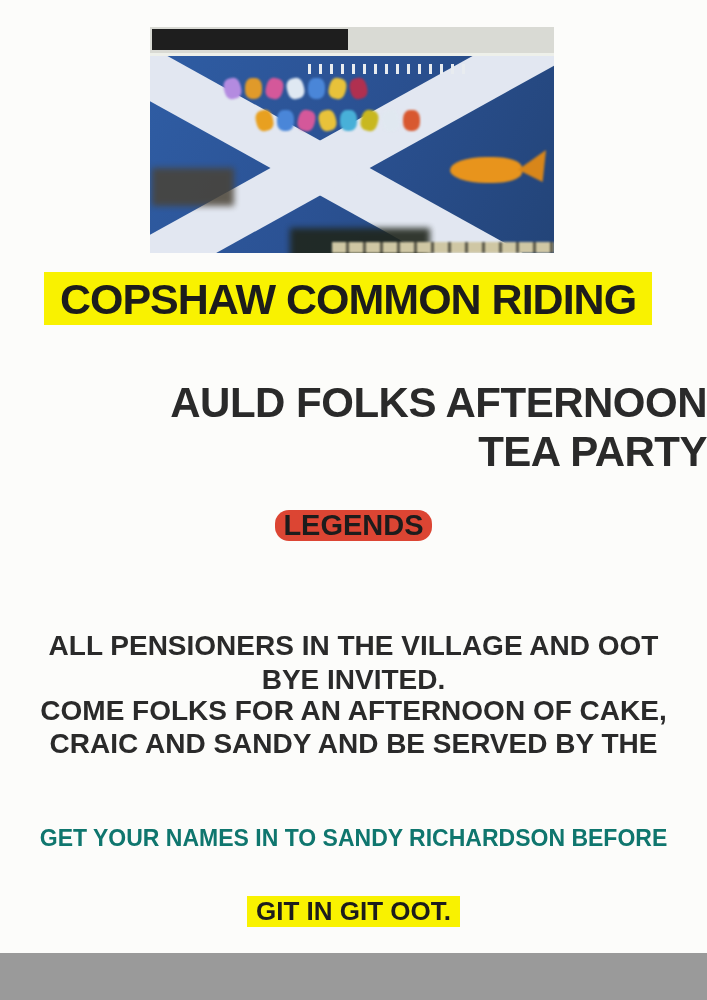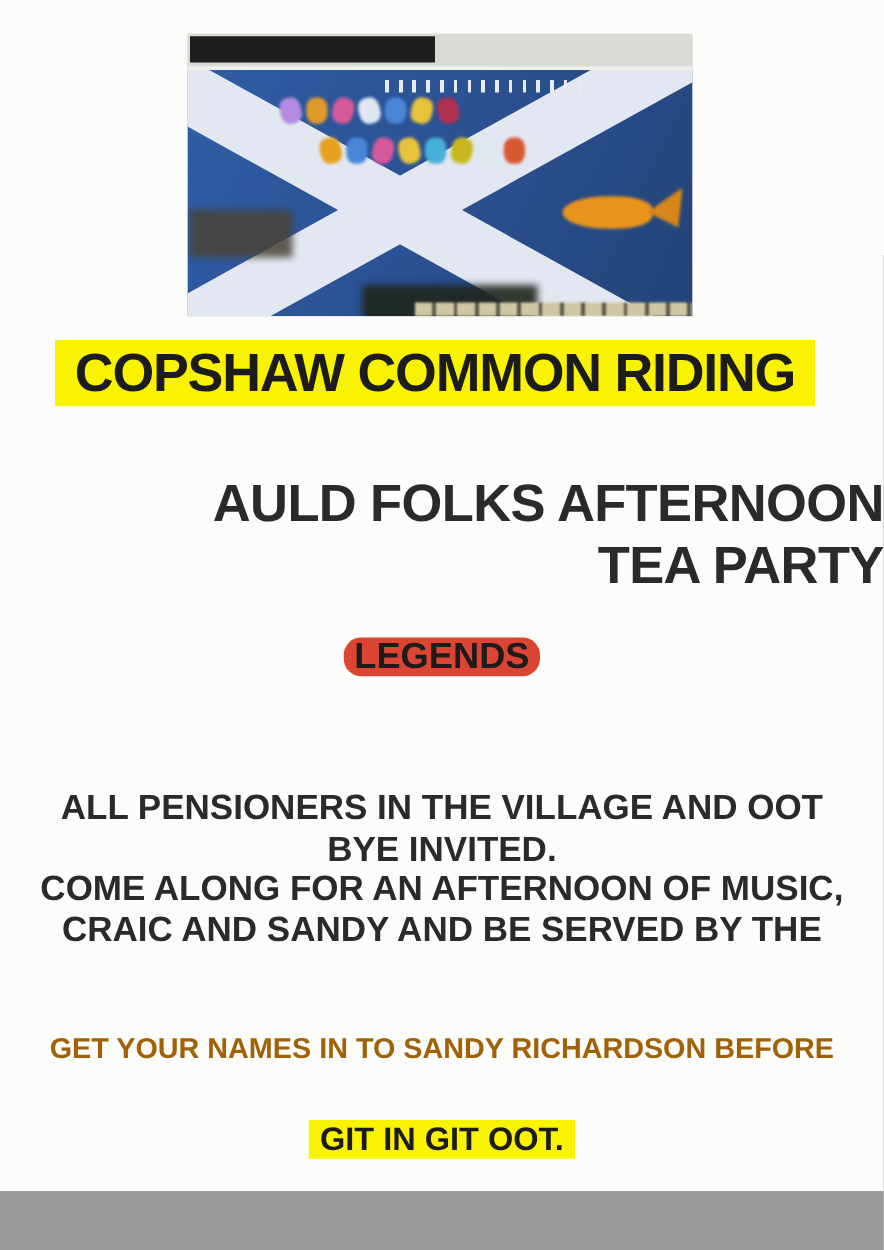--- a/index.html
+++ b/index.html
@@ -73,21 +73,21 @@
   .pensioners{
     position:absolute;left:0;top:604px;width:707px;text-align:center;
     font-weight:bold;font-size:28px;line-height:34px;color:#2a2a2a;margin-top:25px;
   }
   .come-along{
     position:absolute;left:0;top:694px;width:707px;text-align:center;
     font-weight:bold;font-size:28px;line-height:33px;color:#2a2a2a;
   }
   .names{
     position:absolute;left:0;top:824px;width:707px;text-align:center;
-    font-weight:bold;font-size:23px;line-height:28px;color:#a16207;
+    font-weight:bold;font-size:23px;line-height:28px;color:#0f766e;
   }
   .footer-line{
     position:absolute;left:0;top:896px;width:707px;text-align:center;
     font-weight:bold;font-size:26px;
   }
   .slogan{display:inline-block;padding:1px 9px;line-height:29px;color:#1c1c1c;}
   .nowrap{white-space:nowrap;}
 </style>
 </head>
 <body>
@@ -145,21 +145,21 @@
       <span class="venue" style="background: rgb(220, 69, 51);">LEGENDS</span>
     </div>
   </div>
 
   <div class="pensioners">
     <div class="nowrap">ALL PENSIONERS IN THE VILLAGE AND OOT</div>
     <div class="nowrap">BYE INVITED.</div>
   </div>
 
   <div class="come-along">
-    <div class="nowrap">COME ALONG FOR AN AFTERNOON OF MUSIC,</div>
+    <div class="nowrap">COME FOLKS FOR AN AFTERNOON OF CAKE,</div>
     <div class="nowrap">CRAIC AND SANDY AND BE SERVED BY THE</div>
   </div>
 
   <div class="names">
     <div class="nowrap">GET YOUR NAMES IN TO SANDY RICHARDSON BEFORE</div>
   </div>
 
   <div class="footer-line">
     <span class="slogan" style="background: rgb(249, 242, 0);">GIT IN GIT OOT.</span>
   </div>

